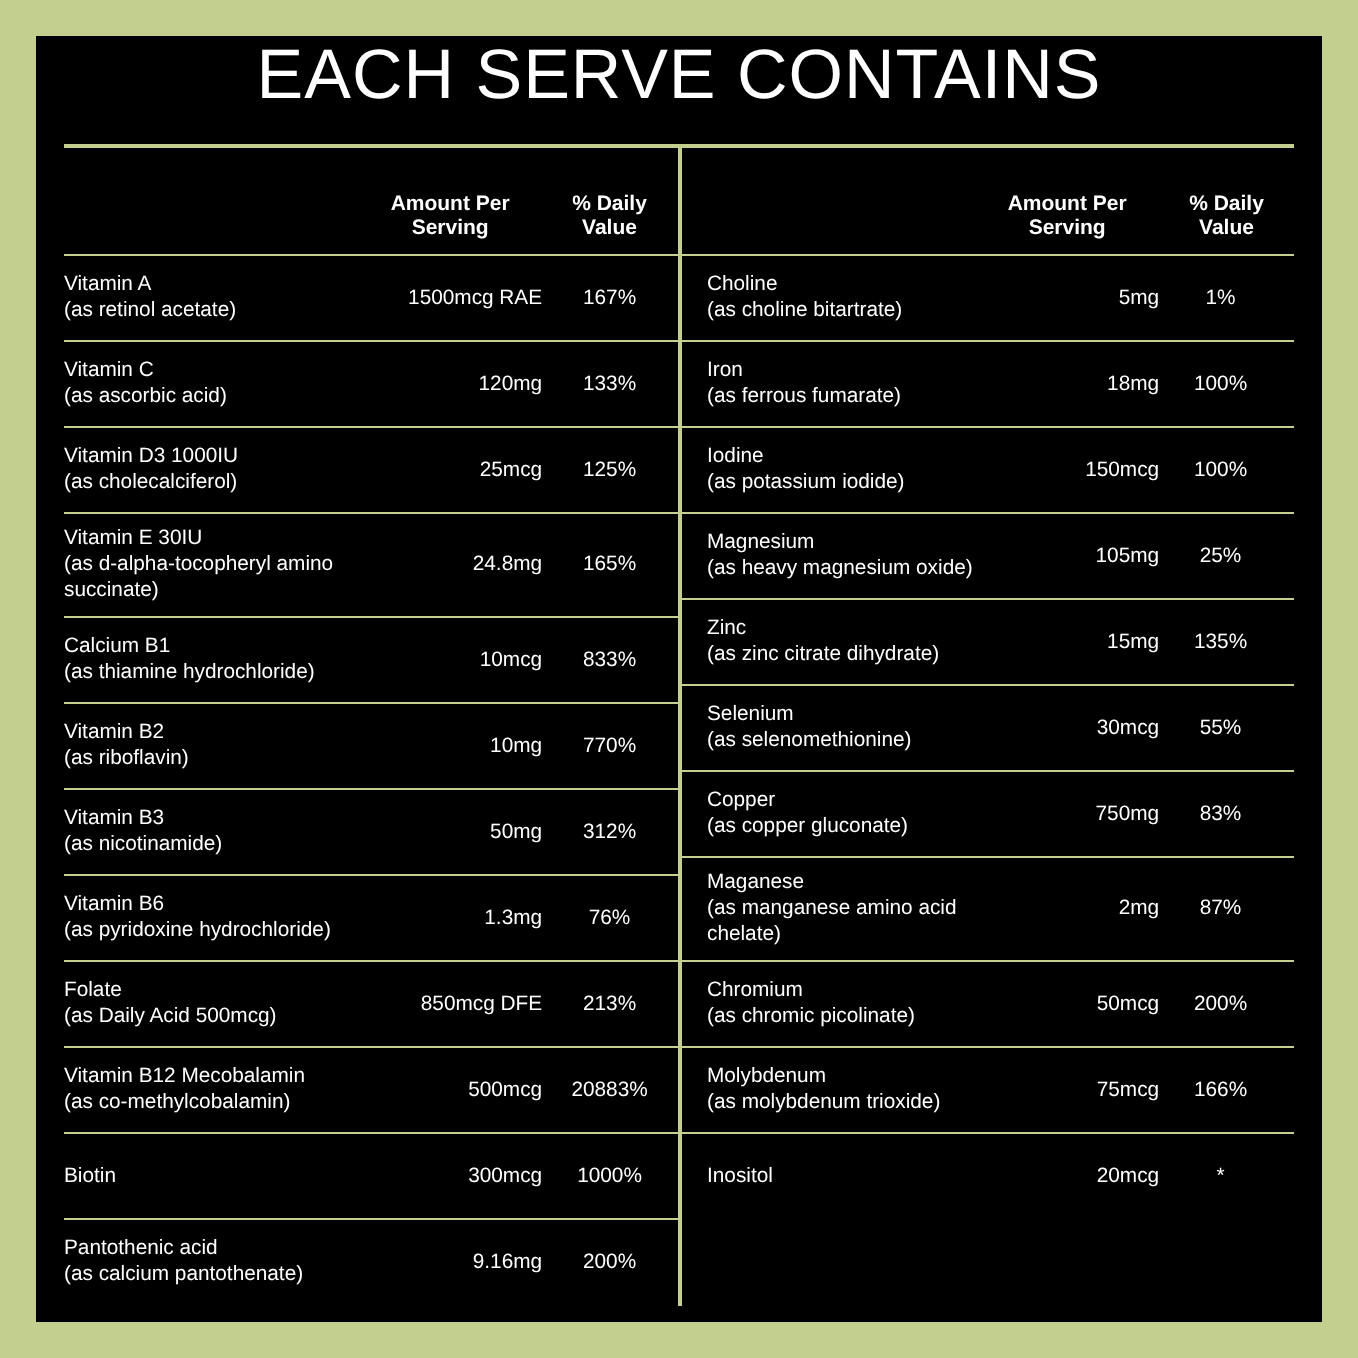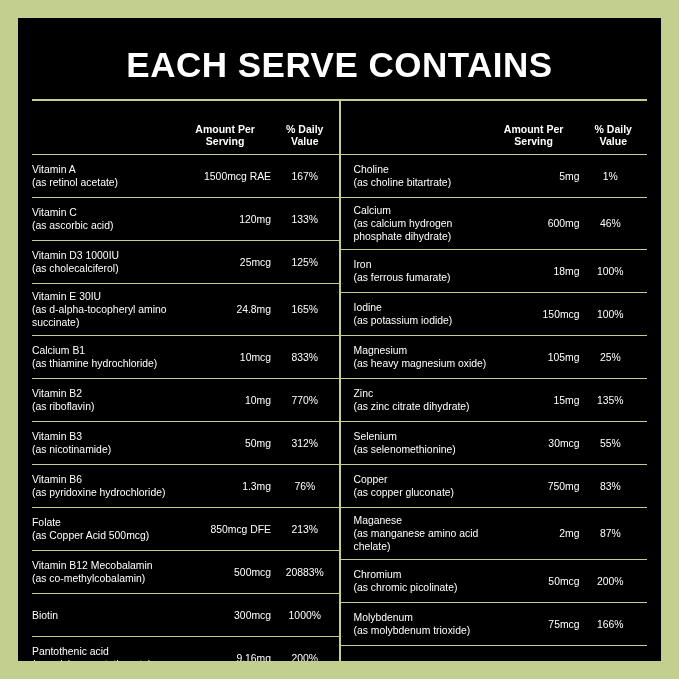--- a/index.html
+++ b/index.html
@@ -13,23 +13,22 @@
     position: absolute;
     left: 18px; top: 18px;
     width: 643px; height: 643px;
     background: #000000;
     color: #ffffff;
     overflow: hidden;
   }
   #title {
     text-align: center;
     font-size: 35px;
-    font-weight: bold;
+    font-weight: normal;
     letter-spacing: 0.5px;
-    margin-top: 27px;
     margin-bottom: 14px;
     color: #ffffff;
   }
   #rule-top {
     height: 2px;
     background: #c3cf8e;
     margin: 0 14px 0 14px;
   }
   #tablewrap {
     display: flex;
@@ -149,21 +148,21 @@
               <td class="name"><span>Vitamin B3</span><span class="sub">(as nicotinamide)</span></td>
               <td class="amount">50mg</td>
               <td class="dvv">312%</td>
             </tr>
             <tr>
               <td class="name"><span>Vitamin B6</span><span class="sub">(as pyridoxine hydrochloride)</span></td>
               <td class="amount">1.3mg</td>
               <td class="dvv">76%</td>
             </tr>
             <tr>
-              <td class="name"><span>Folate</span><span class="sub">(as Copper Acid 500mcg)</span></td>
+              <td class="name"><span>Folate</span><span class="sub">(as Daily Acid 500mcg)</span></td>
               <td class="amount">850mcg DFE</td>
               <td class="dvv">213%</td>
             </tr>
             <tr>
               <td class="name"><span>Vitamin B12 Mecobalamin</span><span class="sub">(as co-methylcobalamin)</span></td>
               <td class="amount">500mcg</td>
               <td class="dvv">20883%</td>
             </tr>
             <tr>
               <td class="name"><span>Biotin</span></td>
@@ -196,25 +195,20 @@
             </th>
           </tr>
         </thead>
         <tbody id="right-body">
             <tr>
               <td class="name"><span>Choline</span><span class="sub">(as choline bitartrate)</span></td>
               <td class="amount">5mg</td>
               <td class="dvv">1%</td>
             </tr>
             <tr>
-              <td class="name"><span>Calcium</span><span class="sub">(as calcium hydrogen phosphate dihydrate)</span></td>
-              <td class="amount">600mg</td>
-              <td class="dvv">46%</td>
-            </tr>
-            <tr>
               <td class="name"><span>Iron</span><span class="sub">(as ferrous fumarate)</span></td>
               <td class="amount">18mg</td>
               <td class="dvv">100%</td>
             </tr>
             <tr>
               <td class="name"><span>Iodine</span><span class="sub">(as potassium iodide)</span></td>
               <td class="amount">150mcg</td>
               <td class="dvv">100%</td>
             </tr>
             <tr>

